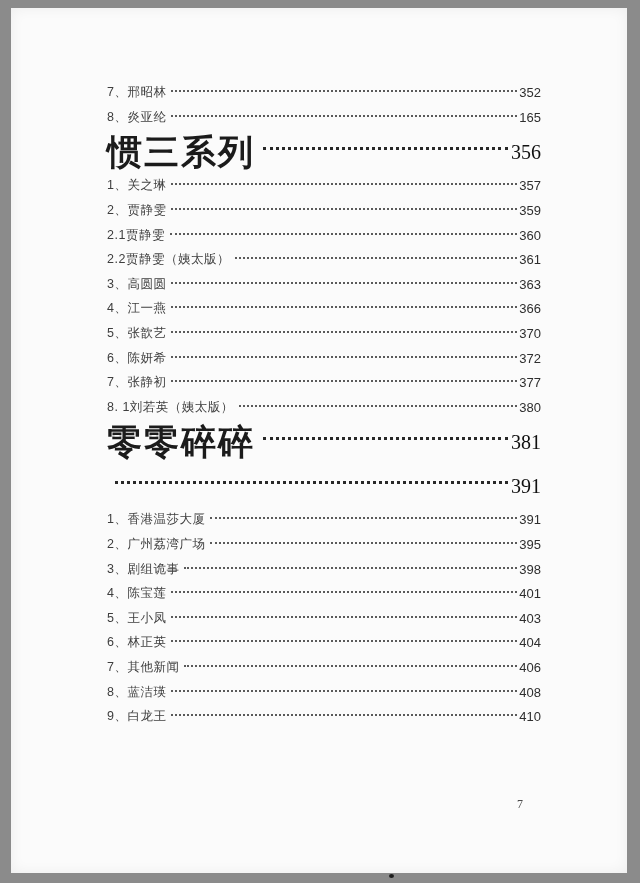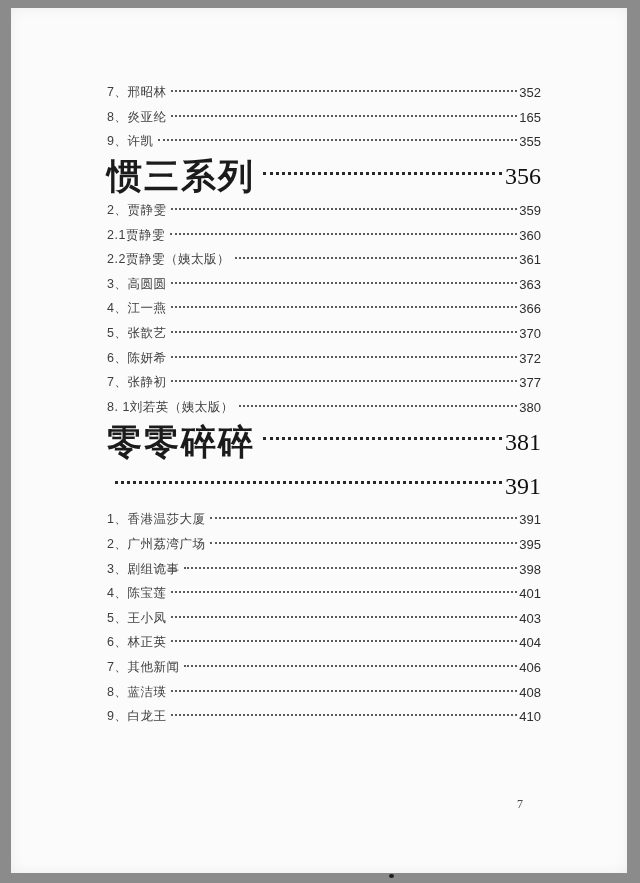--- a/index.html
+++ b/index.html
@@ -46,21 +46,21 @@
   .row-heading .label {
     font-weight: bold;
     font-size: 35px;
     color: #1b1b1b;
     letter-spacing: 2px;
     white-space: nowrap;
     padding-bottom: 2px;
   }
   .row-heading .pagenum {
     font-family: "Liberation Serif", serif;
-    font-size: 24px;
+    font-size: 20px;
     color: #101010;
     padding-bottom: 2px;
   }
   .row-heading .dots {
     border-bottom: 3px dotted #282828;
     margin: 0 3px 9px 8px;
   }
   .footer-pagenum {
     position: absolute;
     left: 506px; top: 789px;
@@ -88,32 +88,32 @@
         <span class="dots"></span>
         <span class="pagenum">352</span>
       </div>
 
       <div class="row row-entry">
         <span class="label">8、炎亚纶</span>
         <span class="dots"></span>
         <span class="pagenum">165</span>
       </div>
 
-      <div class="row row-entry">
-        <span class="label">9、许凯</span>
-        <span class="dots"></span>
-        <span class="pagenum">355</span>
-      </div>
 
       <div class="row row-heading">
         <span class="label">惯三系列</span>
         <span class="dots"></span>
         <span class="pagenum">356</span>
       </div>
 
+      <div class="row row-entry">
+        <span class="label">1、关之琳</span>
+        <span class="dots"></span>
+        <span class="pagenum">357</span>
+      </div>
 
       <div class="row row-entry">
         <span class="label">2、贾静雯</span>
         <span class="dots"></span>
         <span class="pagenum">359</span>
       </div>
 
       <div class="row row-entry">
         <span class="label">2.1贾静雯</span>
         <span class="dots"></span>

